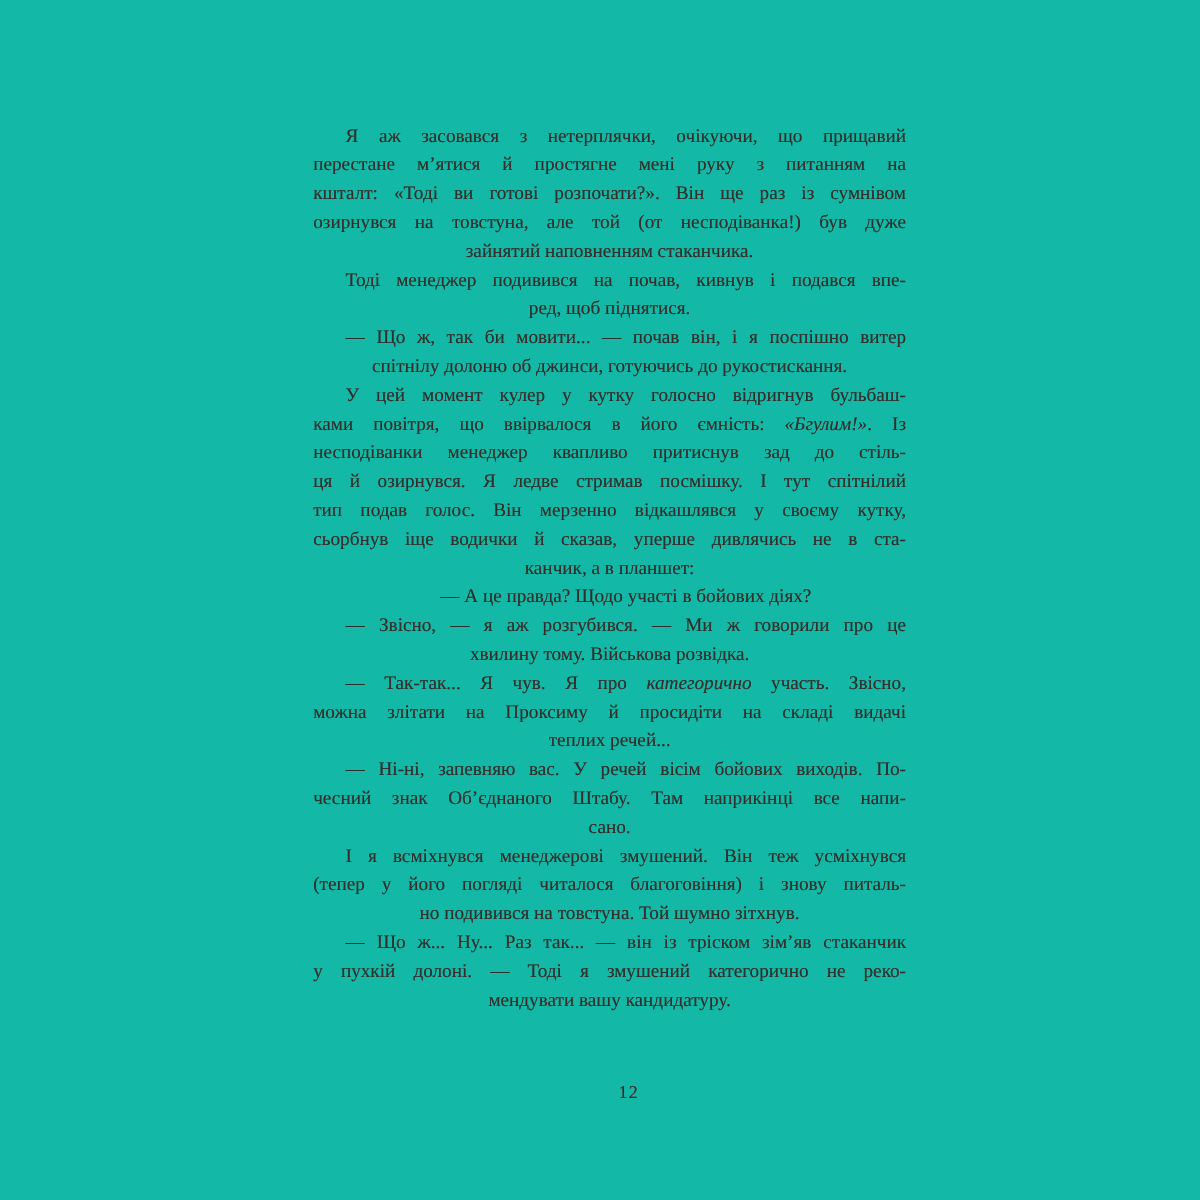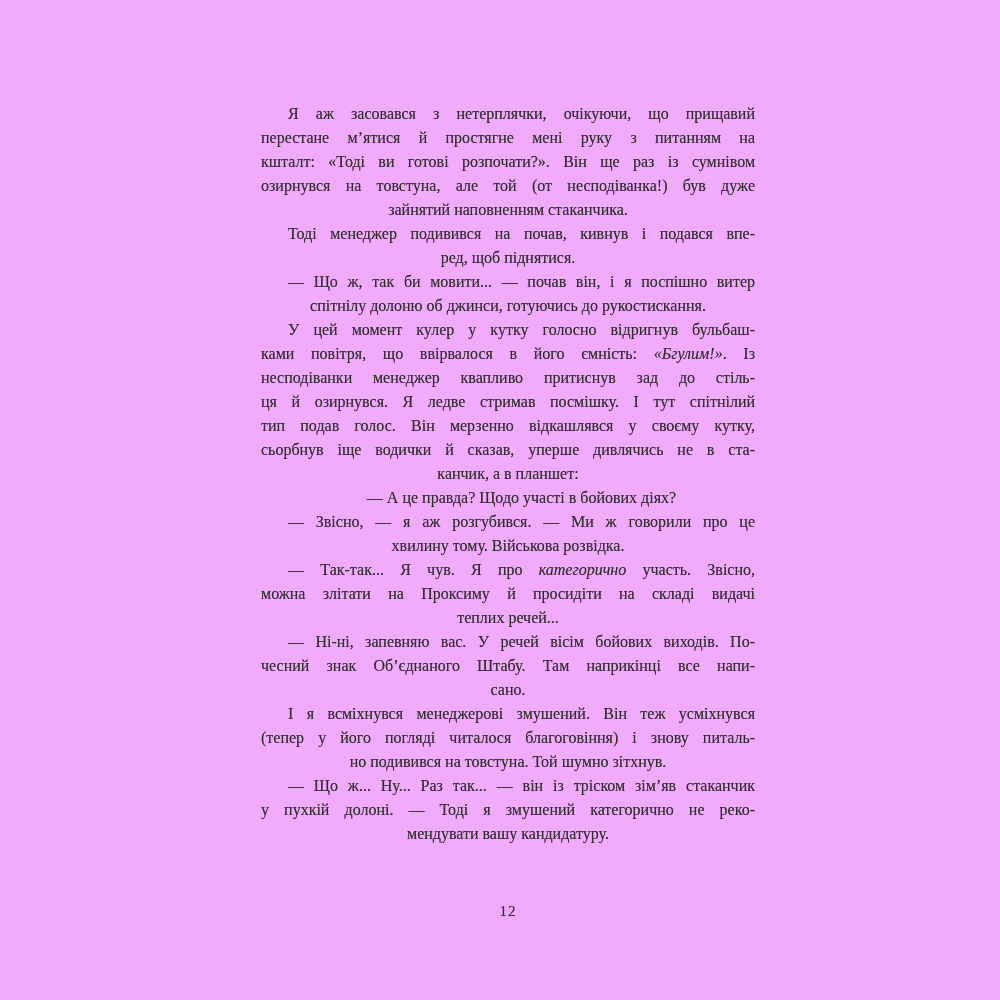--- a/index.html
+++ b/index.html
@@ -34,34 +34,34 @@
   }
   .line.fill {
     text-align: justify;
     text-align-last: justify;
     -moz-text-align-last: justify;
   }
   .line.indent { text-indent: 27px; }
   .italic { font-style: italic; }
   .page-number {
     position: absolute;
-    left: 261px;
+    left: 277px;
     top: 901px;
     width: 494px;
     text-align: center;
     font-size: 15px;
     line-height: 20px;
     letter-spacing: 1px;
     text-shadow: 0 0 0.4px rgba(50,47,44,0.55);
   }
 </style>
 </head>
 <body style="background: rgb(253, 253, 253);">
 
-<div class="page" style="background: #f0abfc; color: rgb(50, 47, 44);">
+<div class="page" style="background: #14b8a6; color: rgb(50, 47, 44);">
   <div class="text-block">
       <div class="paragraph">
         <div class="line indent fill"><span>Я аж засовався з нетерплячки, очікуючи, що прищавий</span></div>
         <div class="line fill"><span>перестане м’ятися й простягне мені руку з питанням на</span></div>
         <div class="line fill"><span>кшталт: «Тоді ви готові розпочати?». Він ще раз із сумнівом</span></div>
         <div class="line fill"><span>озирнувся на товстуна, але той (от несподіванка!) був дуже</span></div>
         <div class="line"><span>зайнятий наповненням стаканчика.</span></div>
       </div>
       <div class="paragraph">
         <div class="line indent fill"><span>Тоді менеджер подивився на почав, кивнув і подався впе-</span></div>

